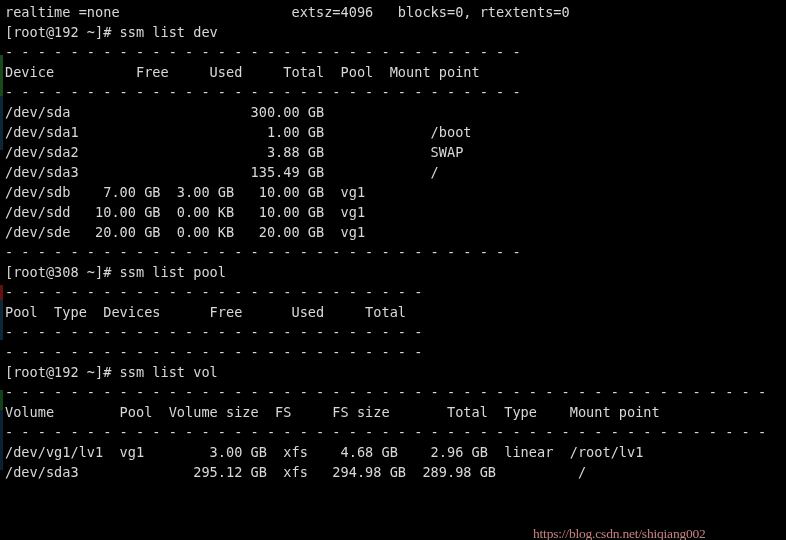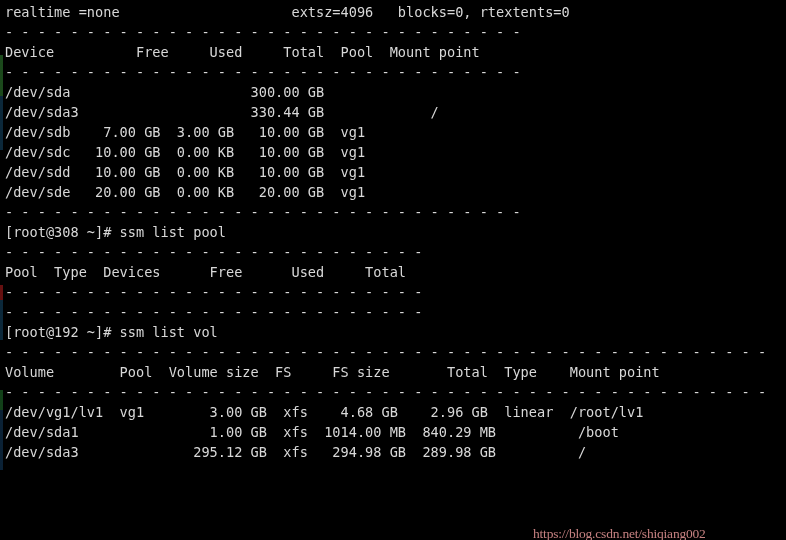--- a/index.html
+++ b/index.html
@@ -79,31 +79,33 @@
 </style>
 </head>
 <body>
 
 <div id="terminal">
 
   <div id="edge-strip"></div>
 
   <div class="line">realtime =none                     extsz=4096   blocks=0, rtextents=0</div>
 
+  <div class="line">[root@192 ~]# ssm list dev</div>
 
   <div class="sep">- - - - - - - - - - - - - - - - - - - - - - - - - - - - - - - -</div>
 
   <div class="line">Device          Free     Used     Total  Pool  Mount point</div>
 
   <div class="sep">- - - - - - - - - - - - - - - - - - - - - - - - - - - - - - - -</div>
 
   <div class="line">/dev/sda                      300.00 GB</div>
-  <div class="line">/dev/sda3                     330.44 GB             /</div>
+  <div class="line">/dev/sda1                       1.00 GB             /boot</div>
+  <div class="line">/dev/sda2                       3.88 GB             SWAP</div>
+  <div class="line">/dev/sda3                     135.49 GB             /</div>
   <div class="line">/dev/sdb    7.00 GB  3.00 GB   10.00 GB  vg1</div>
-  <div class="line">/dev/sdc   10.00 GB  0.00 KB   10.00 GB  vg1</div>
   <div class="line">/dev/sdd   10.00 GB  0.00 KB   10.00 GB  vg1</div>
   <div class="line">/dev/sde   20.00 GB  0.00 KB   20.00 GB  vg1</div>
 
   <div class="sep">- - - - - - - - - - - - - - - - - - - - - - - - - - - - - - - -</div>
 
   <div class="line">[root@308 ~]# ssm list pool</div>
 
   <div class="sep">- - - - - - - - - - - - - - - - - - - - - - - - - -</div>
 
   <div class="line">Pool  Type  Devices      Free      Used     Total</div>
@@ -115,18 +117,17 @@
 
   <div class="line">[root@192 ~]# ssm list vol</div>
 
   <div class="sep">- - - - - - - - - - - - - - - - - - - - - - - - - - - - - - - - - - - - - - - - - - - - - - -</div>
 
   <div class="line">Volume        Pool  Volume size  FS     FS size       Total  Type    Mount point</div>
 
   <div class="sep">- - - - - - - - - - - - - - - - - - - - - - - - - - - - - - - - - - - - - - - - - - - - - - -</div>
 
   <div class="line">/dev/vg1/lv1  vg1        3.00 GB  xfs    4.68 GB    2.96 GB  linear  /root/lv1</div>
-  <div class="line">/dev/sda1                1.00 GB  xfs  1014.00 MB  840.29 MB          /boot</div>
   <div class="line">/dev/sda3              295.12 GB  xfs   294.98 GB  289.98 GB          /</div>
 
   <div id="watermark">https://blog.csdn.net/shiqiang002</div>
 
 </div>
 
 </body></html>

